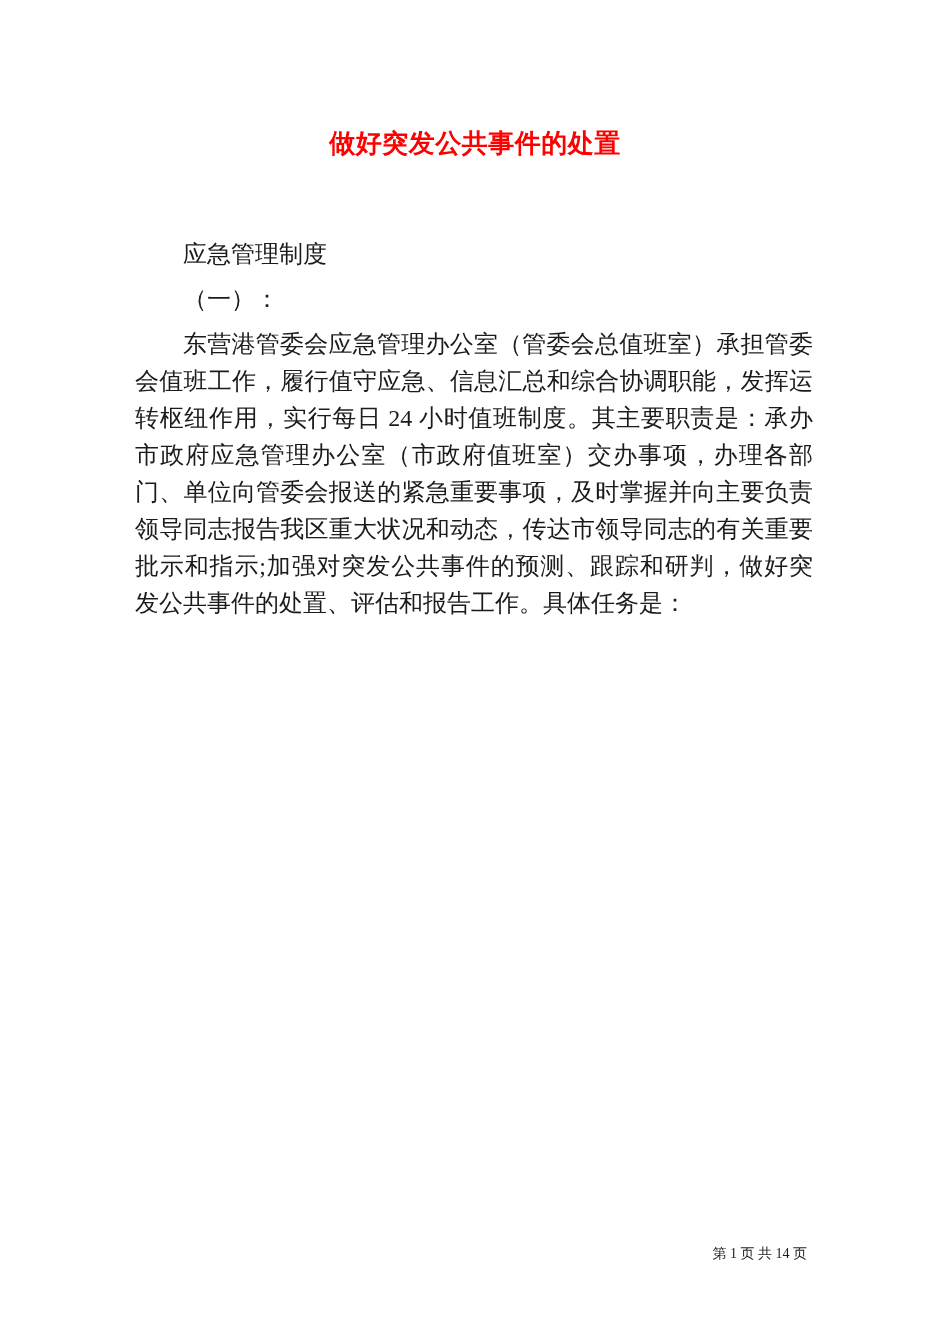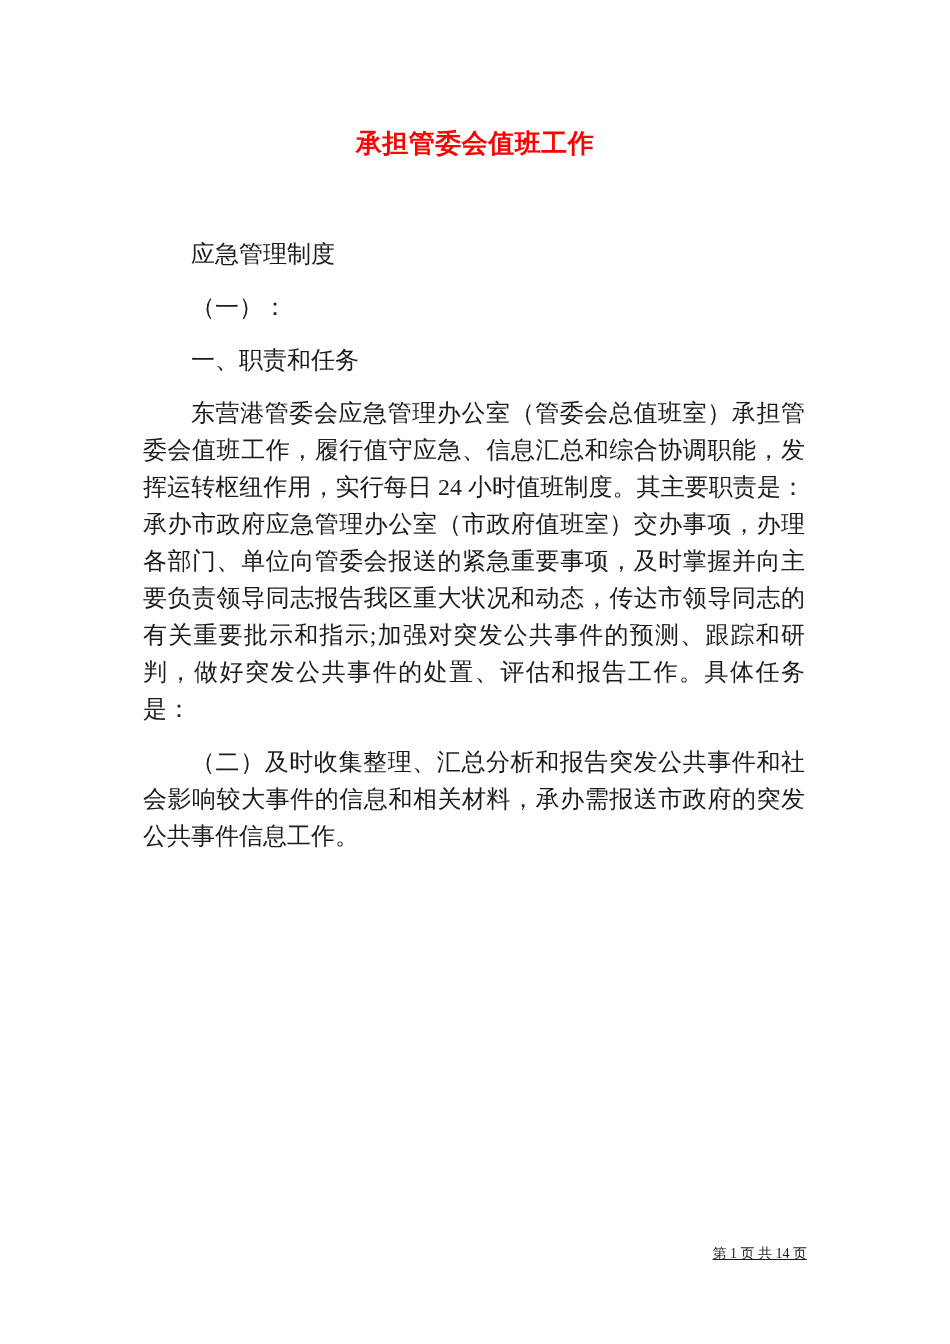--- a/index.html
+++ b/index.html
@@ -28,45 +28,42 @@
   }
   .doc-body {
     margin: 74px 0 0 127px;
     width: 694px;
     color: #1b1b1b;
     font-size: 24px;
     line-height: 37px;
     text-align: justify;
   }
   .doc-body p {
-    margin: 16px;
+    margin: 8px;
     padding: 0;
     text-indent: 2em;
   }
   .page-footer {
     position: absolute;
     top: 1245px;
     right: 143px;
     color: #1b1b1b;
     font-size: 14px;
     line-height: 18px;
     font-family: "Liberation Serif", "DejaVu Serif", serif;
-    text-decoration: underline;
   }
 </style>
 </head>
 <body>
 
 <div class="page">
 
-  <h1 class="doc-title" style="color: rgb(255, 0, 0);">承担管委会值班工作</h1>
+  <h1 class="doc-title" style="color: rgb(255, 0, 0);">做好突发公共事件的处置</h1>
 
   <div class="doc-body">
     <p>应急管理制度</p>
     <p>（一）：</p>
-    <p>一、职责和任务</p>
     <p>东营港管委会应急管理办公室（管委会总值班室）承担管委会值班工作，履行值守应急、信息汇总和综合协调职能，发挥运转枢纽作用，实行每日 24 小时值班制度。其主要职责是：承办市政府应急管理办公室（市政府值班室）交办事项，办理各部门、单位向管委会报送的紧急重要事项，及时掌握并向主要负责领导同志报告我区重大状况和动态，传达市领导同志的有关重要批示和指示;加强对突发公共事件的预测、跟踪和研判，做好突发公共事件的处置、评估和报告工作。具体任务是：</p>
-    <p>（二）及时收集整理、汇总分析和报告突发公共事件和社会影响较大事件的信息和相关材料，承办需报送市政府的突发公共事件信息工作。</p>
   </div>
 
   <div class="page-footer">第 1 页 共 14 页</div>
 
 </div>
 
 </body></html>

